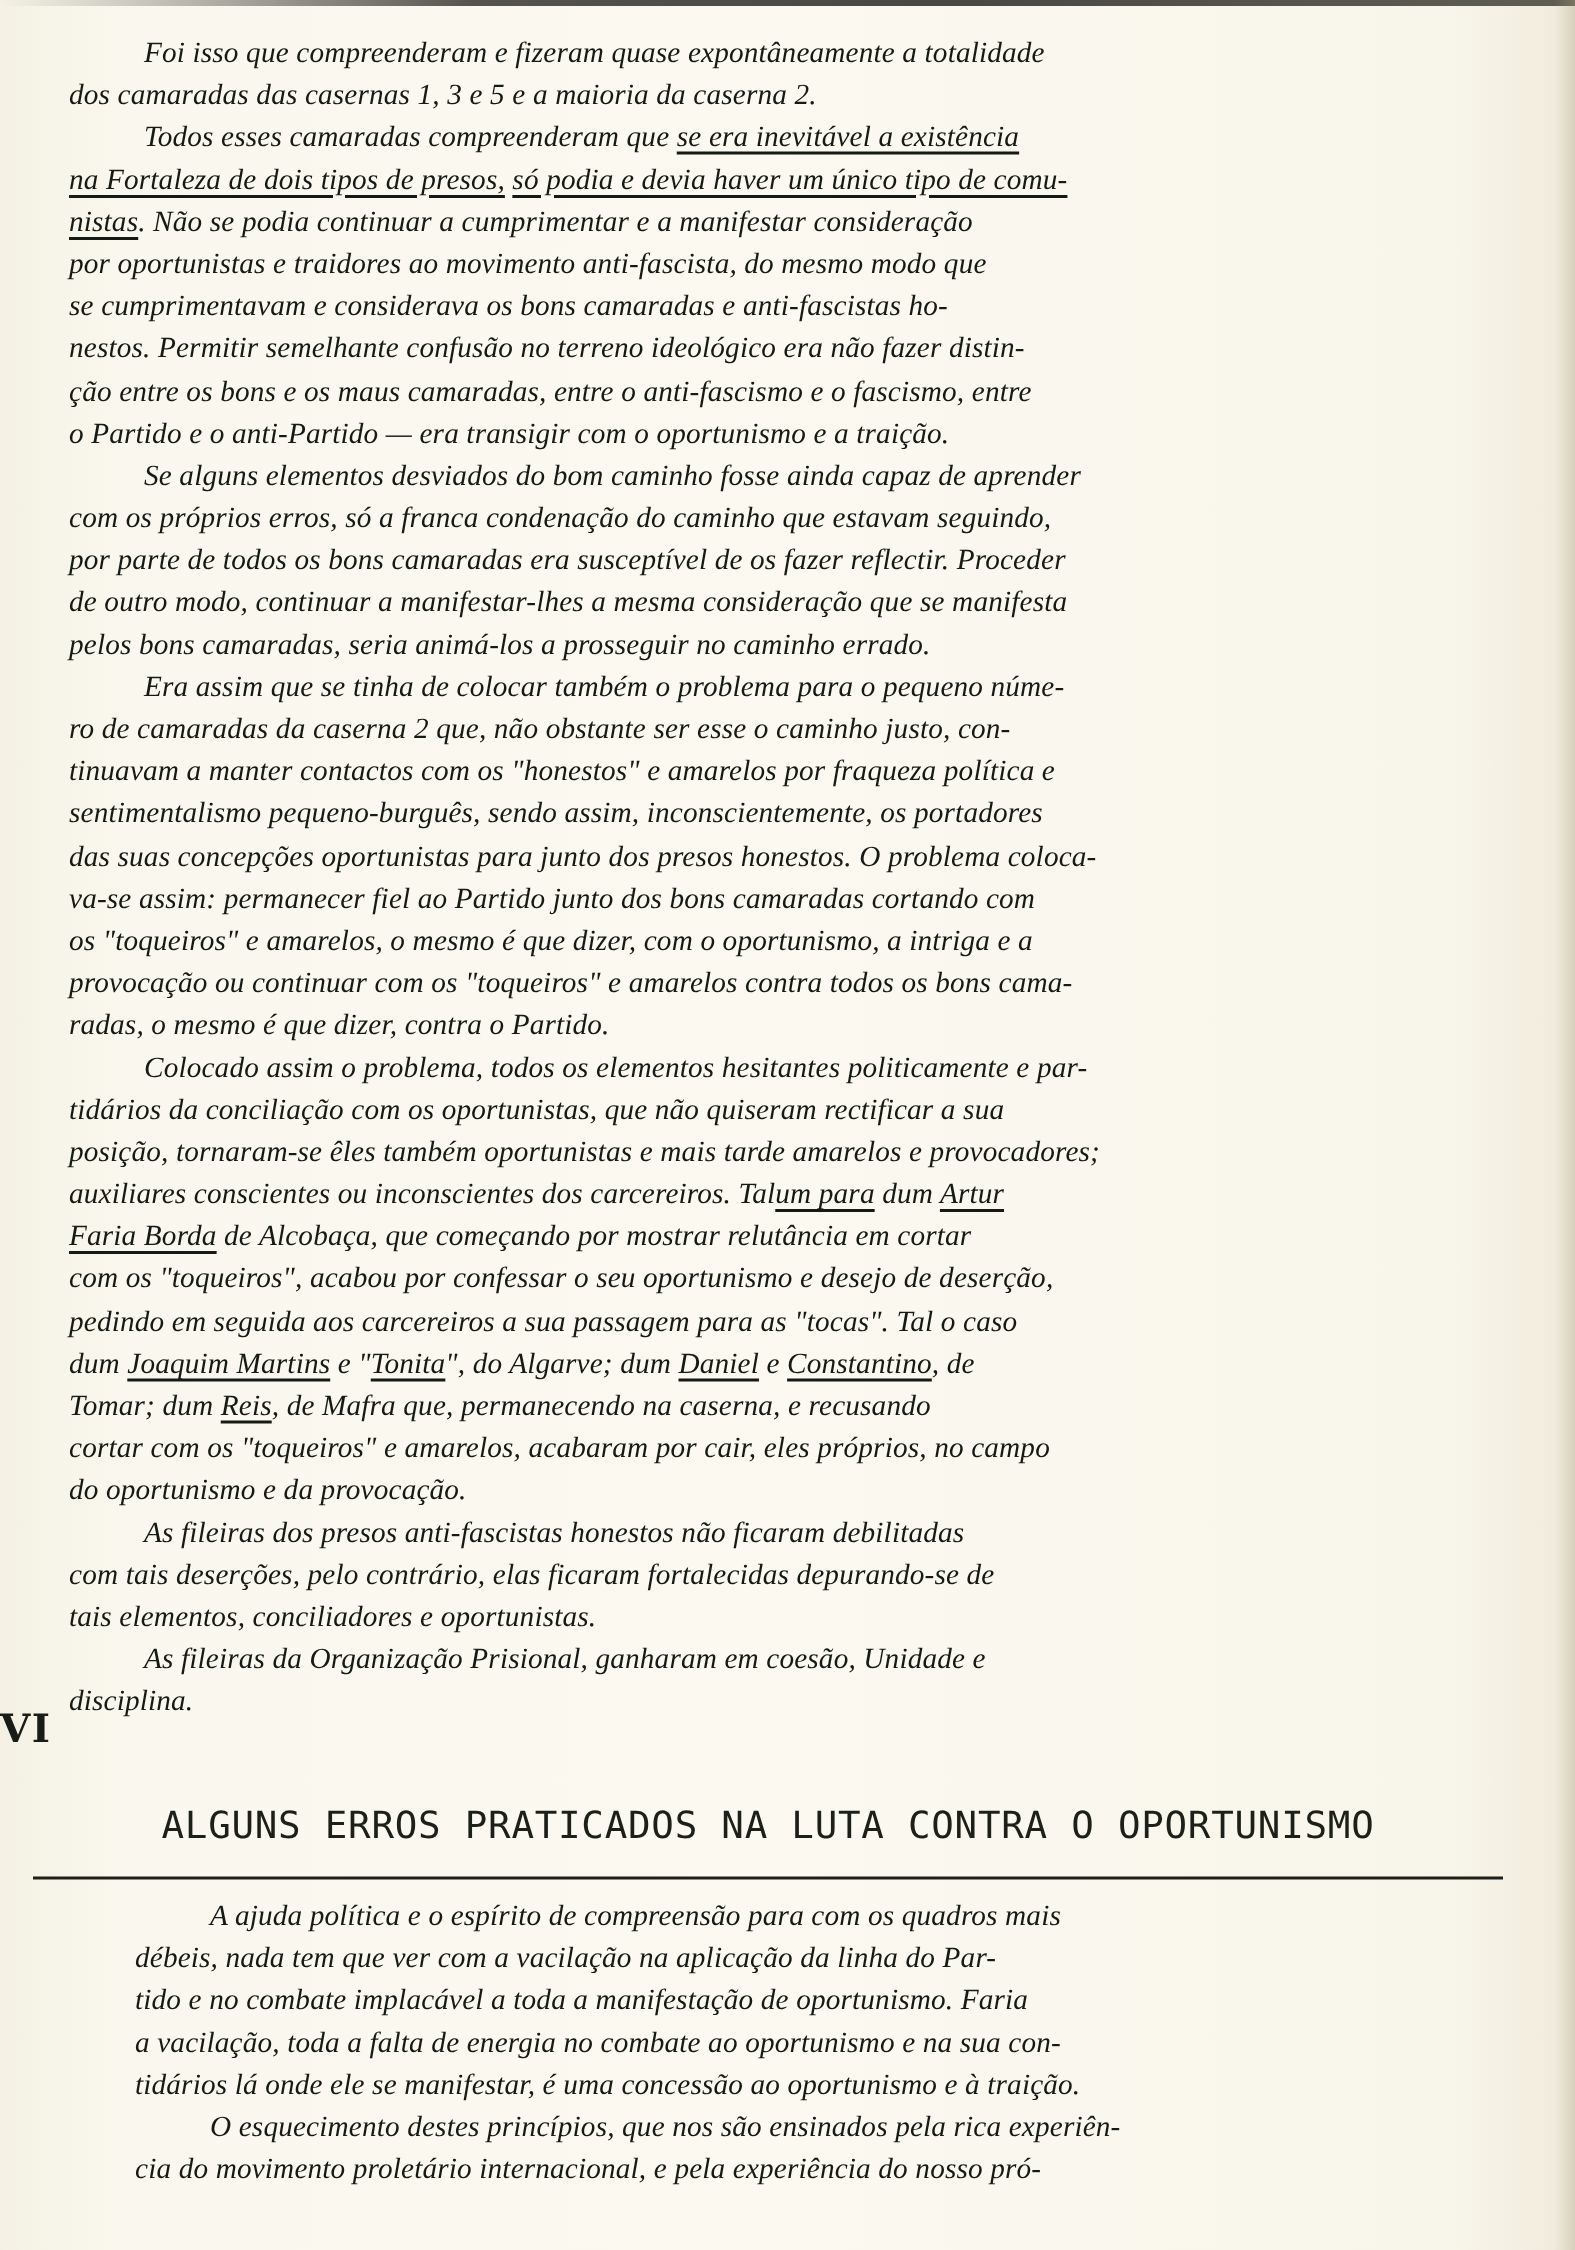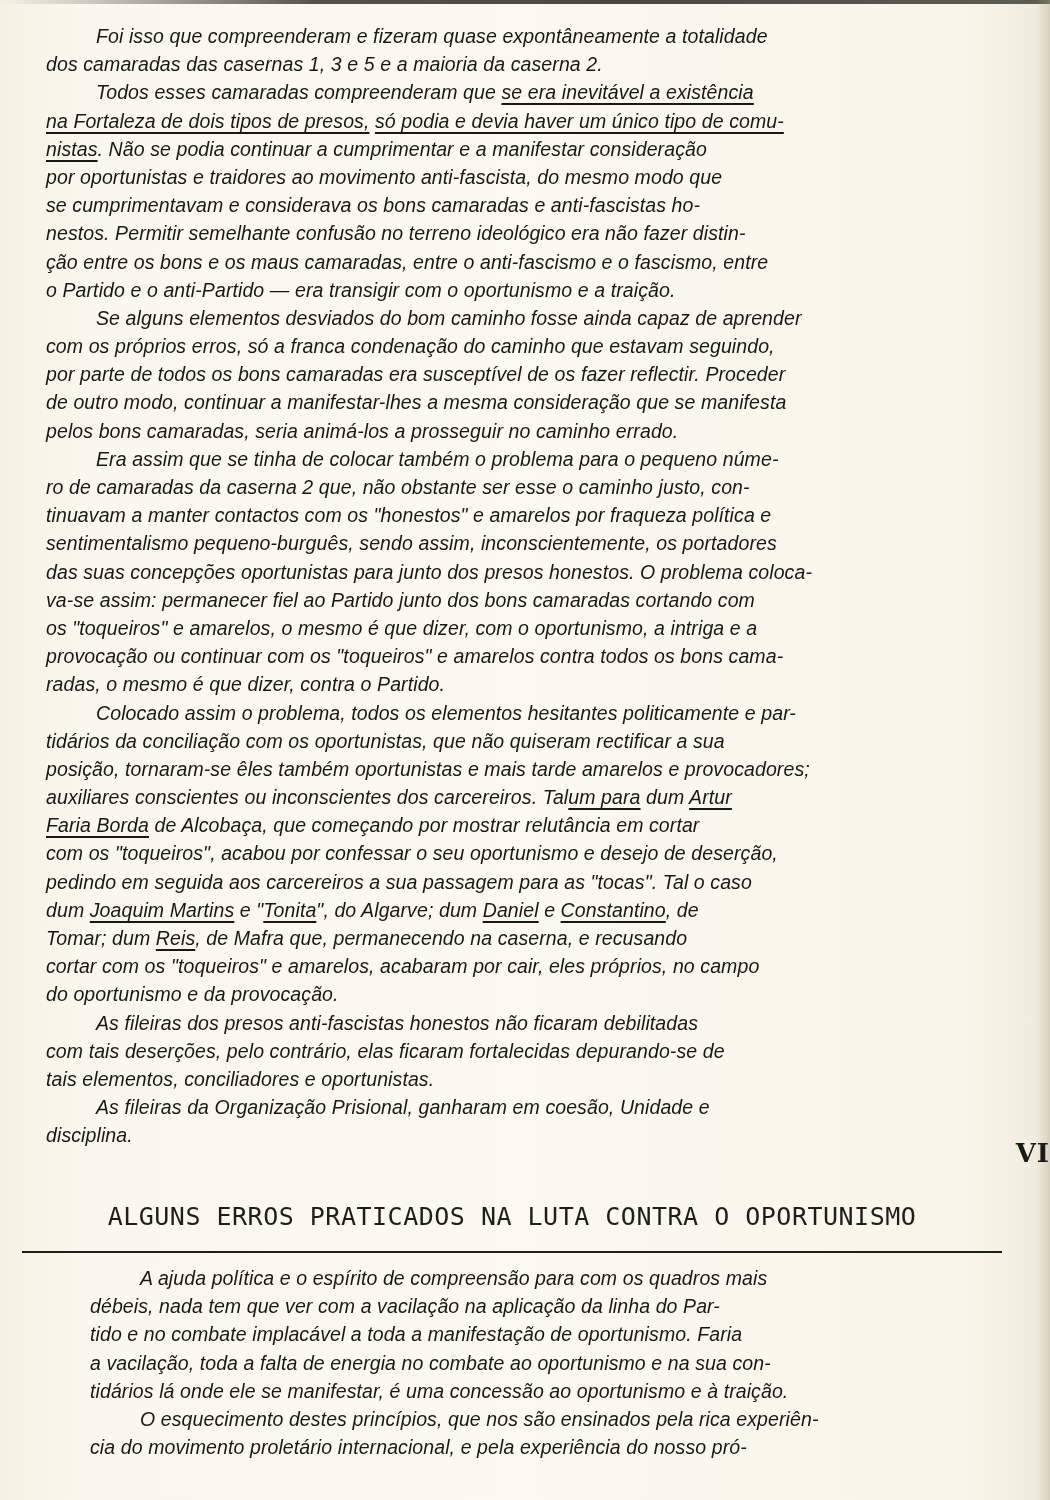--- a/index.html
+++ b/index.html
@@ -16,33 +16,33 @@
     position: absolute; left: 0; right: 0; top: 0; height: 4px;
     background: linear-gradient(90deg, transparent 0%, #2a2a24 30%, #1c1c18 60%, #3a3a30 100%);
     opacity: .8;
   }
   .right-edge {
     position: absolute; right: 0; top: 0; bottom: 0; width: 14px;
     background: linear-gradient(90deg, rgba(0,0,0,0), rgba(170,160,130,.35));
   }
   .text {
     position: absolute; left: 46px; top: 22px; width: 958px;
-    font-family: Liberation Sans, sans-serif;
+    font-family: Liberation Serif, serif;
     font-style: italic;
     color: #161a14;
     font-size: 19.5px;
     line-height: 28.2px;
     letter-spacing: 0.1px;
   }
   .line { white-space: nowrap; height: 28.2px; display: block; }
   .indent { padding-left: 50px; }
   .u { text-decoration: underline; text-underline-offset: 4px; text-decoration-thickness: 1.5px; }
   .section-number {
     position: absolute; left: 0; width: 1050px; top: 1138px;
-    text-align: right;
+    text-align: left;
     font-family: "DejaVu Serif", serif; font-weight: bold;
     font-size: 26px; color: #1a1d17; letter-spacing: 1px;
   }
   .section-title {
     position: absolute; left: 22px; top: 1202px; width: 980px;
     text-align: center;
     font-family: "DejaVu Sans Mono", monospace;
     font-size: 25px; color: #1c2018; letter-spacing: 0.5px;
     border-bottom: 2px solid #1c2018;
     padding-bottom: 20px;

